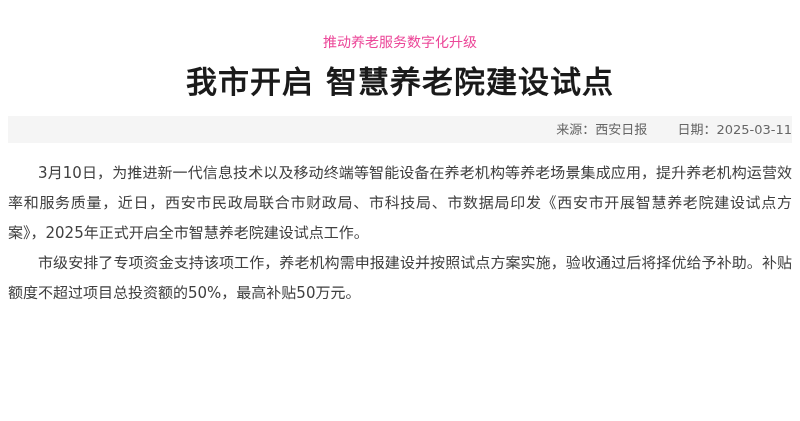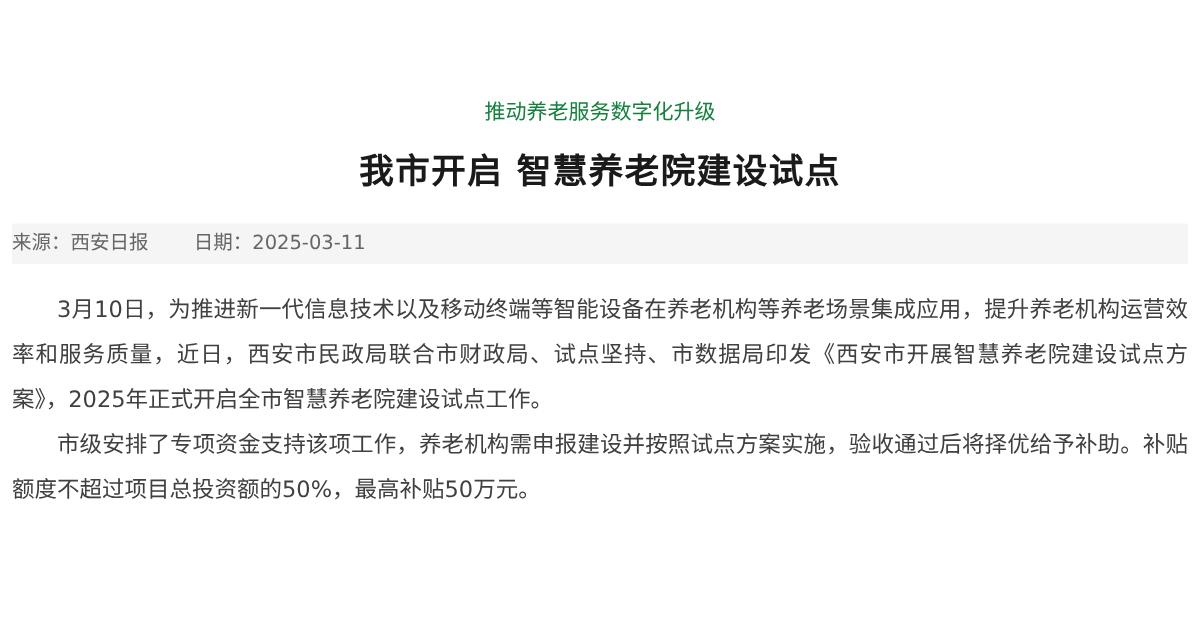--- a/index.html
+++ b/index.html
@@ -16,38 +16,37 @@
     background: #ffffff;
   }
   .page {
     padding: 0 8px;
   }
   .supertitle {
     padding-top: 33px;
     text-align: center;
     font-size: 14px;
     line-height: 18px;
-    color: #15803d;
-    margin-top: 33px;
+    color: #ec4899;
   }
   .title {
     margin: 16px 0 0 0;
     text-align: center;
-    font-size: 23px;
+    font-size: 31px;
     line-height: 30px;
     font-weight: 700;
     color: #1a1a1a;
     letter-spacing: 1px;
   }
   .meta-bar {
     margin-top: 19px;
     height: 27px;
     line-height: 27px;
     background: #f5f5f5;
-    text-align: left;
+    text-align: right;
     font-size: 13px;
     color: #666666;
   }
   .meta-bar .date {
     margin-left: 26px;
   }
   .article {
     margin-top: 15px;
     font-size: 15px;
     line-height: 30px;
@@ -69,19 +68,19 @@
     <div class="supertitle">推动养老服务数字化升级</div>
 
     <h1 class="title">我市开启 智慧养老院建设试点</h1>
 
     <div class="meta-bar">
       <span class="source">来源：西安日报</span>
       <span class="date">日期：2025-03-11</span>
     </div>
 
     <div class="article">
-      <p>3月10日，为推进新一代信息技术以及移动终端等智能设备在养老机构等养老场景集成应用，提升养老机构运营效率和服务质量，近日，西安市民政局联合市财政局、试点坚持、市数据局印发《西安市开展智慧养老院建设试点方案》，2025年正式开启全市智慧养老院建设试点工作。</p>
+      <p>3月10日，为推进新一代信息技术以及移动终端等智能设备在养老机构等养老场景集成应用，提升养老机构运营效率和服务质量，近日，西安市民政局联合市财政局、市科技局、市数据局印发《西安市开展智慧养老院建设试点方案》，2025年正式开启全市智慧养老院建设试点工作。</p>
       <p>市级安排了专项资金支持该项工作，养老机构需申报建设并按照试点方案实施，验收通过后将择优给予补助。补贴额度不超过项目总投资额的50%，最高补贴50万元。</p>
 
     </div>
 
   </div>
 </div>
 
 </body></html>

